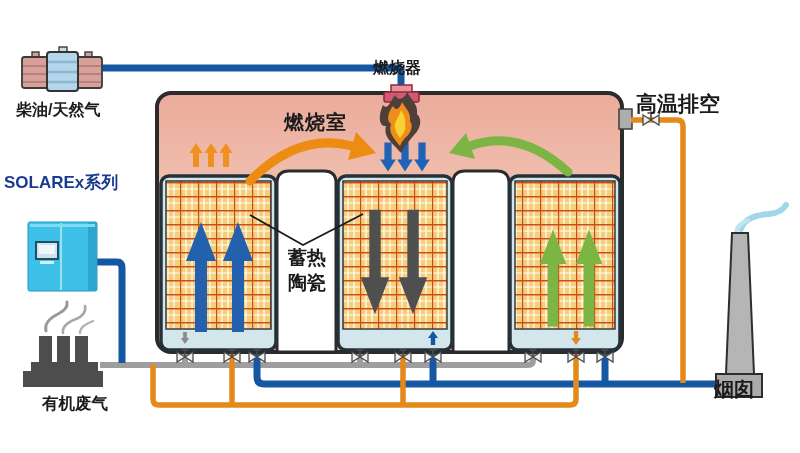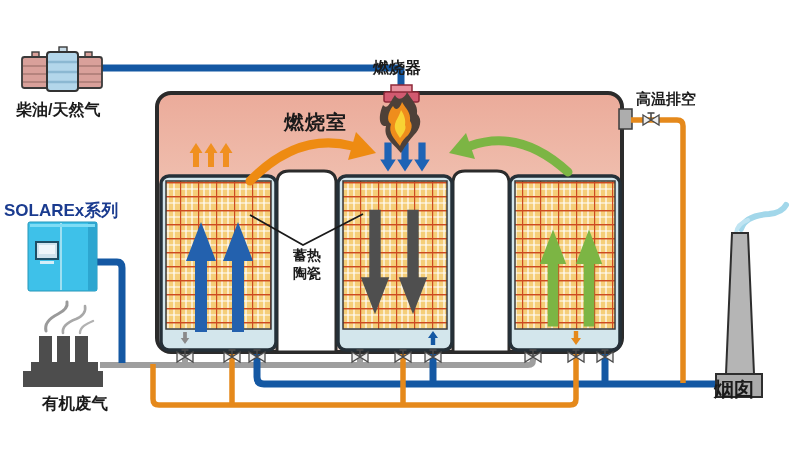--- a/index.html
+++ b/index.html
@@ -4,23 +4,23 @@
 <style>
   html,body{margin:0;padding:0;background:#fff;}
   #stage{position:relative;width:800px;height:453px;background:#ffffff;overflow:hidden;
          font-family:"Liberation Sans","DejaVu Sans",sans-serif;}
   #gfx{position:absolute;left:0;top:0;}
   .label{position:absolute;font-weight:bold;color:#1b1b1b;white-space:nowrap;
          font-family:"Liberation Sans","DejaVu Sans",sans-serif;}
   .lbl-fuel{left:16px;top:100px;font-size:16px;}
   .lbl-burner{left:373px;top:58px;font-size:16px;}
   .lbl-comb{left:284px;top:109px;font-size:20px;letter-spacing:1px;}
-  .lbl-exh{left:636px;top:90px;font-size:15px;}
-  .lbl-analyzer{left:4px;top:171px;font-size:17px;line-height:1.45;color:#1a3b8f;white-space:normal;width:140px;margin-top:28px;}
-  .lbl-ceramic{left:277px;top:246px;width:60px;font-size:14px;line-height:1.3;text-align:center;white-space:normal;}
+  .lbl-exh{left:636px;top:90px;font-size:21px;}
+  .lbl-analyzer{left:4px;top:171px;font-size:17px;line-height:1.45;color:#1a3b8f;white-space:normal;width:140px;}
+  .lbl-ceramic{left:277px;top:246px;width:60px;font-size:19px;line-height:1.3;text-align:center;white-space:normal;}
   .lbl-waste{left:42px;top:393px;font-size:16.5px;text-align:center;}
   .lbl-chimney{left:714px;top:376px;width:50px;font-size:20px;}
 </style>
 </head>
 <body>
 
 <div id="stage">
 
 <svg id="gfx" width="800" height="453" viewBox="0 0 800 453">
   <defs>

